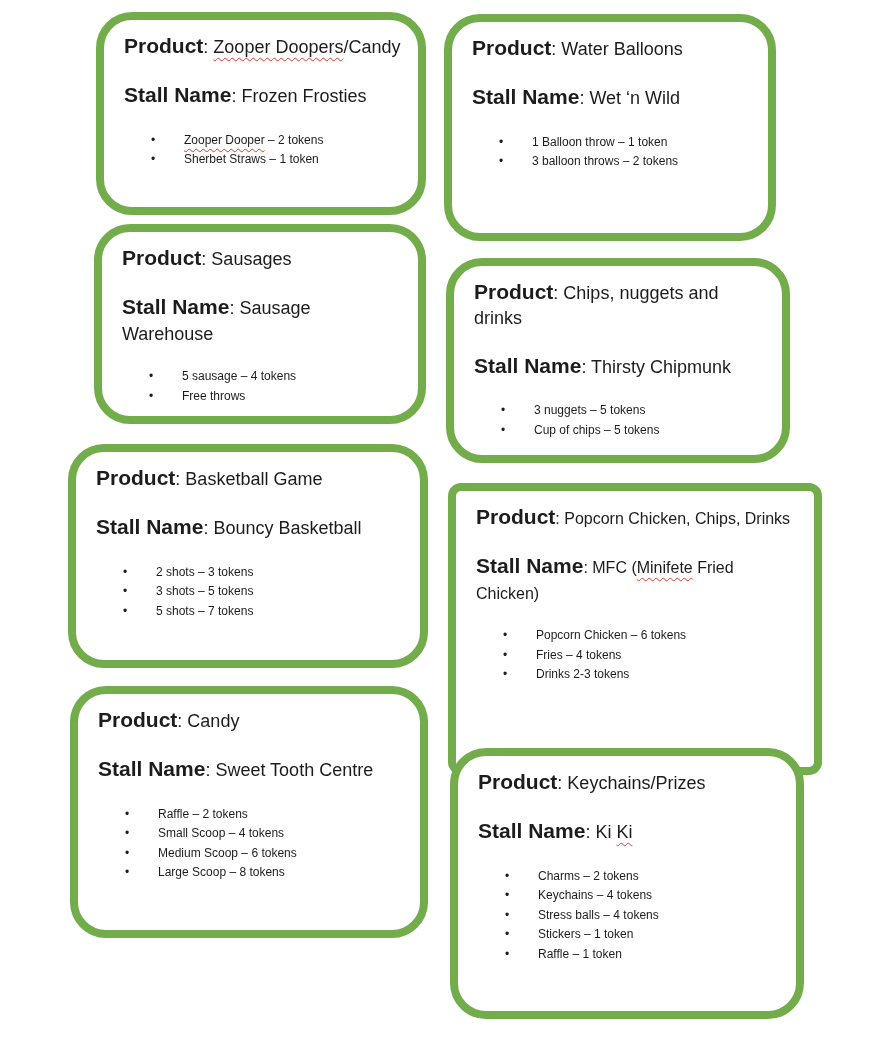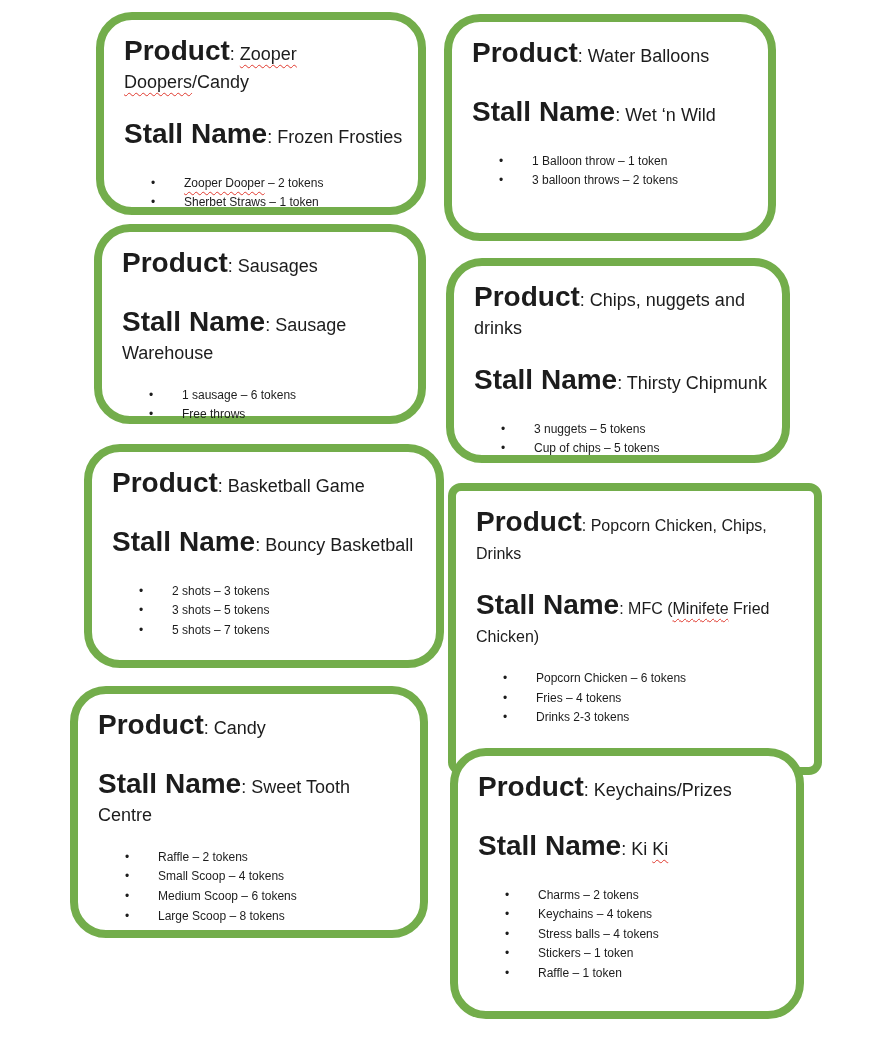--- a/index.html
+++ b/index.html
@@ -7,39 +7,39 @@
     width:870px;height:1058px;background:#ffffff;
     font-family:"Liberation Sans",sans-serif;color:#1c1c1c;
     position:relative;overflow:hidden;
   }
   .card{
     position:absolute;box-sizing:border-box;background:#ffffff;
     border:8px solid #73ad4b;border-radius:36px;
     padding:12px 14px 0 20px;
   }
   .line{margin:0 0 21px 0;font-size:18px;line-height:1.35;}
-  .label{font-weight:700;font-size:28px;}
+  .label{font-weight:700;font-size:21px;}
   .colon{font-size:18px;}
   .val{font-size:18px;}
   .card ul{list-style:none;margin:0;padding:0 0 0 27px;}
   .card li{position:relative;padding-left:33px;font-size:12px;line-height:1.63;}
   .card li::before{content:"\2022";position:absolute;left:0;top:0;}
   .compact .val,.compact .colon{font-size:16px;}
   .sp{
     text-decoration-line:underline;
     text-decoration-style:wavy;
     text-decoration-color:#e0392e;
     text-decoration-thickness:1px;
     text-underline-offset:4px;
   }
   .narrow{max-width:178px;}
   
   .c0{left:96px;top:12px;width:330px;height:203px;}
   .c1{left:94px;top:224px;width:332px;height:200px;}
-  .c2{left:84px;top:444px;width:360px;height:224px;}
+  .c2{left:68px;top:444px;width:360px;height:224px;}
   .c3{left:70px;top:686px;width:358px;height:252px;}
   .c4{left:444px;top:14px;width:332px;height:227px;}
   .c5{left:446px;top:258px;width:344px;height:205px;}
   .c6{left:448px;top:483px;width:374px;height:292px;border-radius:13px;}
   .c7{left:450px;top:748px;width:354px;height:271px;}
 </style>
 </head>
 <body>
 
 <main>
@@ -50,21 +50,21 @@
     <ul>
       <li><span class="sp">Zooper Dooper</span><span> – 2 tokens</span></li>
       <li><span>Sherbet Straws – 1 token</span></li>
     </ul>
   </section>
 
   <section class="card c1">
     <p class="line"><span class="label">Product</span><span class="colon">: </span><span class="val">Sausages</span></p>
     <p class="line"><span class="label">Stall Name</span><span class="colon">: </span><span class="val">Sausage Warehouse</span></p>
     <ul>
-      <li><span>1 sausage – 6 tokens</span></li>
+      <li><span>5 sausage – 4 tokens</span></li>
       <li><span>Free throws</span></li>
     </ul>
   </section>
 
   <section class="card c2">
     <p class="line"><span class="label">Product</span><span class="colon">: </span><span class="val">Basketball Game</span></p>
     <p class="line"><span class="label">Stall Name</span><span class="colon">: </span><span class="val">Bouncy Basketball</span></p>
     <ul>
       <li><span>2 shots – 3 tokens</span></li>
       <li><span>3 shots – 5 tokens</span></li>

